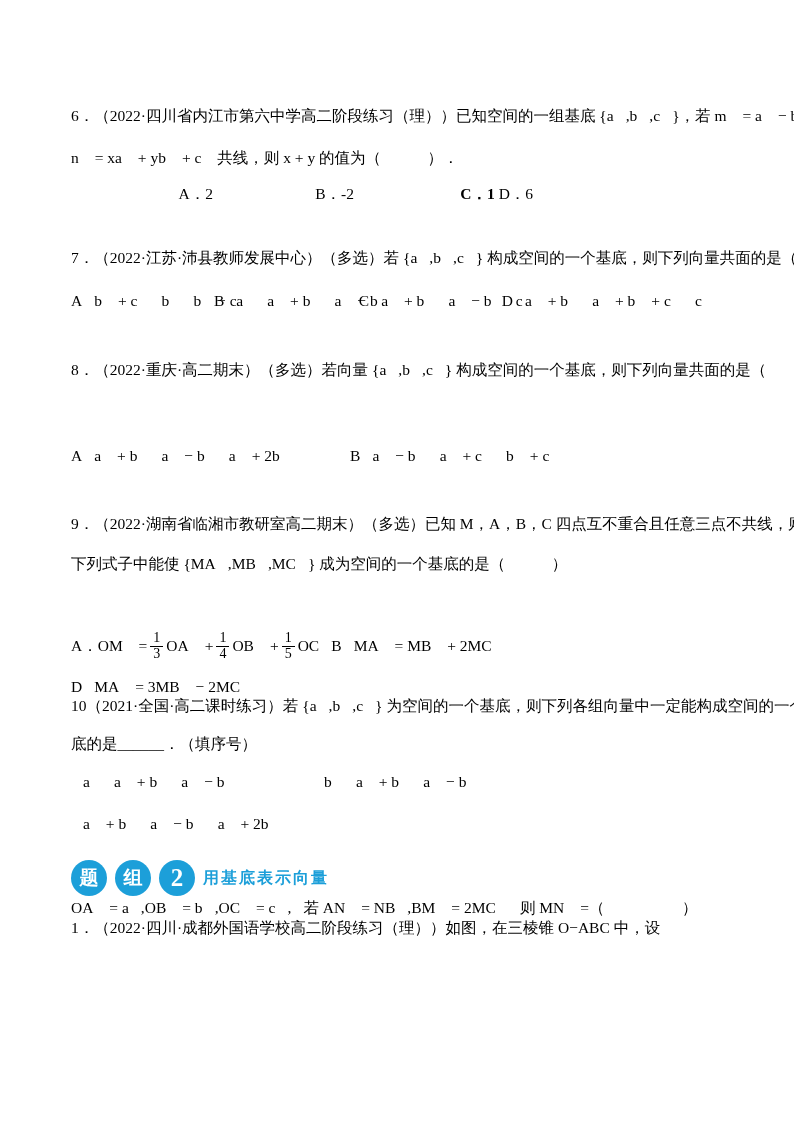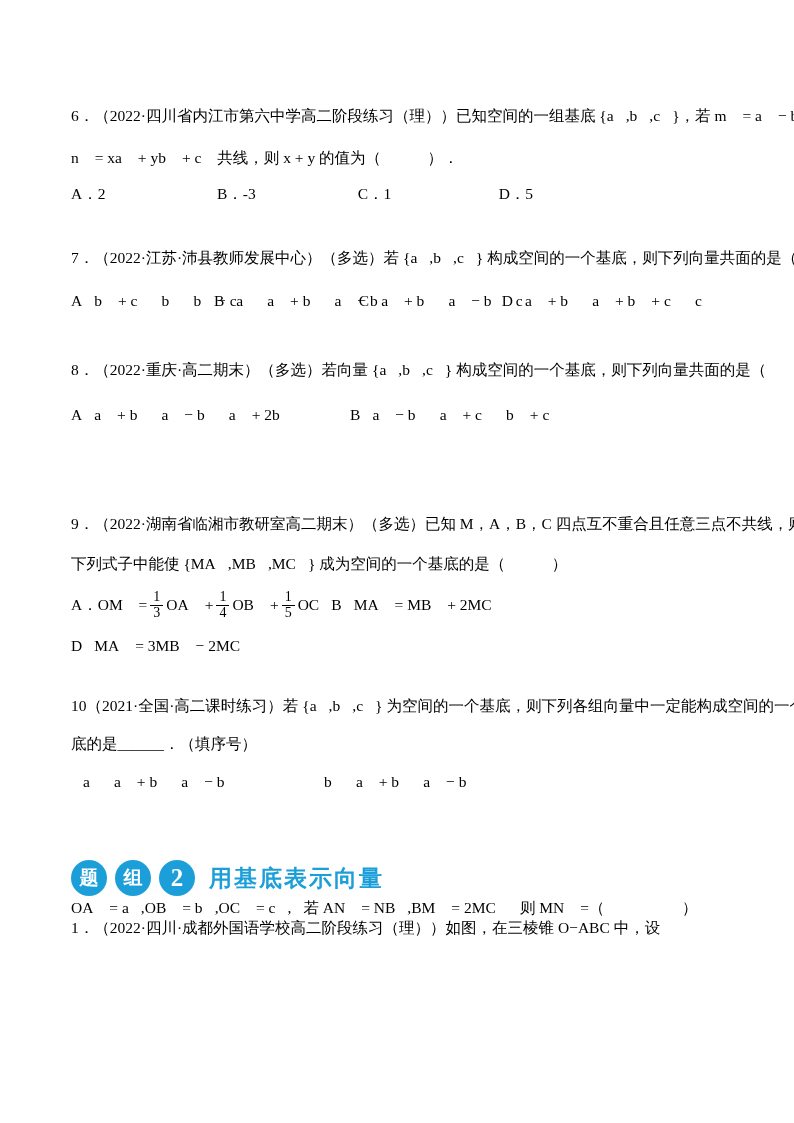--- a/index.html
+++ b/index.html
@@ -3,63 +3,63 @@
 <meta charset="utf-8">
 <style>
   html,body{margin:0;padding:0;background:#ffffff;}
   .page{
     position:relative;width:794px;height:1123px;background:#ffffff;overflow:hidden;
     font-family:"Liberation Serif","DejaVu Serif",serif;
     font-size:15.5px;color:#000;
   }
   .line{position:absolute;left:71px;width:670px;white-space:nowrap;line-height:1.35;}
   
-  .optrow4 span{display:inline-block;}
+  .optrow4 span{display:inline-block;text-align:right;}
   .optrow4 .w1{width:142px;}
   .optrow4 .w2{width:137px;}
-  .optrow4 .w3{width:137px;}
+  .optrow4 .w3{width:137px;font-weight:bold;}
   .q7row .o{display:inline-block;}
   .q7row .o1{width:139px;}
   .q7row .o2{width:141px;}
   .q7row .o3{width:139px;}
   
-  .cols2{display:grid;grid-template-columns:279px auto;}
+  .cols2{display:grid;grid-template-columns:279px auto;margin-top:41px;}
   .cols2q10{display:grid;grid-template-columns:241px auto;}
   
   .frac{display:inline-block;vertical-align:middle;text-align:center;margin:0 3px;line-height:1.05;font-size:14px;}
   .frac .num{display:block;border-bottom:1px solid #000;padding:0 3px;}
   .frac .den{display:block;padding:0 3px;}
   .fracrow{display:flex;align-items:center;height:40px;}
   .fracrow .cell{display:flex;align-items:center;white-space:nowrap;}
   
   .banner{position:absolute;left:71px;top:858px;height:40px;display:flex;align-items:center;}
   .badge{
     display:inline-block;width:36px;height:36px;border-radius:50%;
     background:#1c9fd9;color:#fff;text-align:center;line-height:36px;
     font-size:19px;font-weight:bold;margin-right:8px;
     font-family:"Liberation Sans","DejaVu Sans",sans-serif;
   }
   .badge.num{font-size:25px;font-family:"Liberation Serif","DejaVu Serif",serif;}
   .banner-title{
-    margin-left:6px;color:#1c9fd9;font-size:23px;font-weight:bold;
+    color:#1c9fd9;font-size:16px;font-weight:bold;
     font-family:"Liberation Sans","DejaVu Sans",sans-serif;letter-spacing:2px;
   }
 </style>
 </head>
 <body>
 
 <div class="page">
 
   <div class="line" style="top:106px">6．（2022·四川省内江市第六中学高二阶段练习（理））已知空间的一组基底 {a⃗,b⃗,c⃗}，若 m⃗ = a⃗ − b⃗ + c⃗ 与</div>
   <div class="line" style="top:148px">n⃗ = xa⃗ + yb⃗ + c⃗ 共线，则 x + y 的值为（　　　）．</div>
   <div class="line optrow4" style="top:184px">
     <span class="w1">A．2</span>
-    <span class="w2">B．-3</span>
+    <span class="w2">B．-2</span>
     <span class="w3">C．1</span>
-    <span>D．5</span>
+    <span>D．6</span>
   </div>
 
   <div class="line" style="top:248px">7．（2022·江苏·沛县教师发展中心）（多选）若 {a⃗,b⃗,c⃗} 构成空间的一个基底，则下列向量共面的是（　　）</div>
   <div class="line q7row" style="top:291px">
     <span class="o o1">A．b⃗ + c⃗，b⃗，b⃗ − c⃗</span>
     <span class="o o2">B．a⃗，a⃗ + b⃗，a⃗ − b⃗</span>
     <span class="o o3">C．a⃗ + b⃗，a⃗ − b⃗，c⃗</span>
     <span class="o">D．a⃗ + b⃗，a⃗ + b⃗ + c⃗，c⃗</span>
   </div>
 
@@ -97,20 +97,21 @@
     <span>D．MA⃗ = 3MB⃗ − 2MC⃗</span>
   </div>
 
   <div class="line" style="top:696px">10（2021·全国·高二课时练习）若 {a⃗,b⃗,c⃗} 为空间的一个基底，则下列各组向量中一定能构成空间的一个基</div>
   <div class="line cols2q10" style="top:772px">
     <span>①a⃗，a⃗ + b⃗，a⃗ − b⃗；</span>
     <span>②b⃗，a⃗ + b⃗，a⃗ − b⃗；</span>
   </div>
   <div class="line" style="top:734px">底的是______．（填序号）</div>
   <div class="line cols2q10" style="top:814px">
+    <span>④a⃗ + b⃗，a⃗ − b⃗，a⃗ + 2b⃗．</span>
   </div>
 
   <div class="banner">
     <span class="badge">题</span>
     <span class="badge">组</span>
     <span class="badge num">2</span>
     <span class="banner-title">用基底表示向量</span>
   </div>
 
   <div class="line" style="top:918px">1．（2022·四川·成都外国语学校高二阶段练习（理））如图，在三棱锥 O−ABC 中，设</div>

